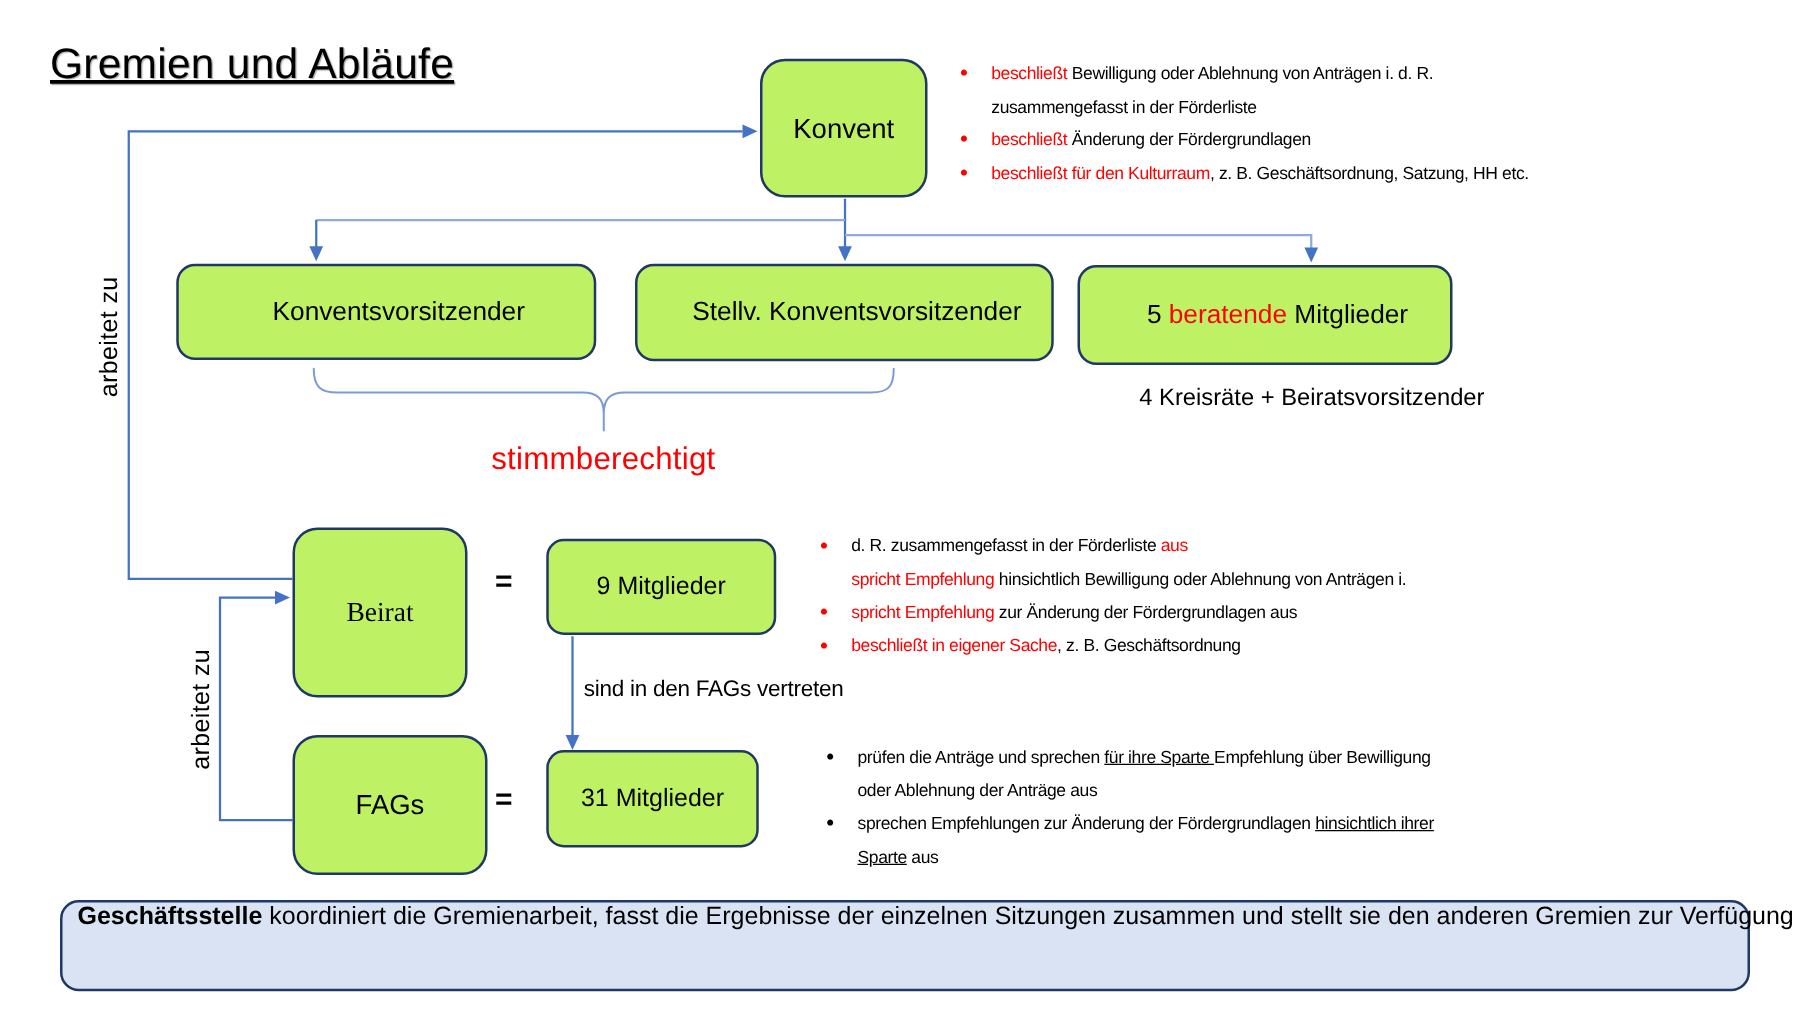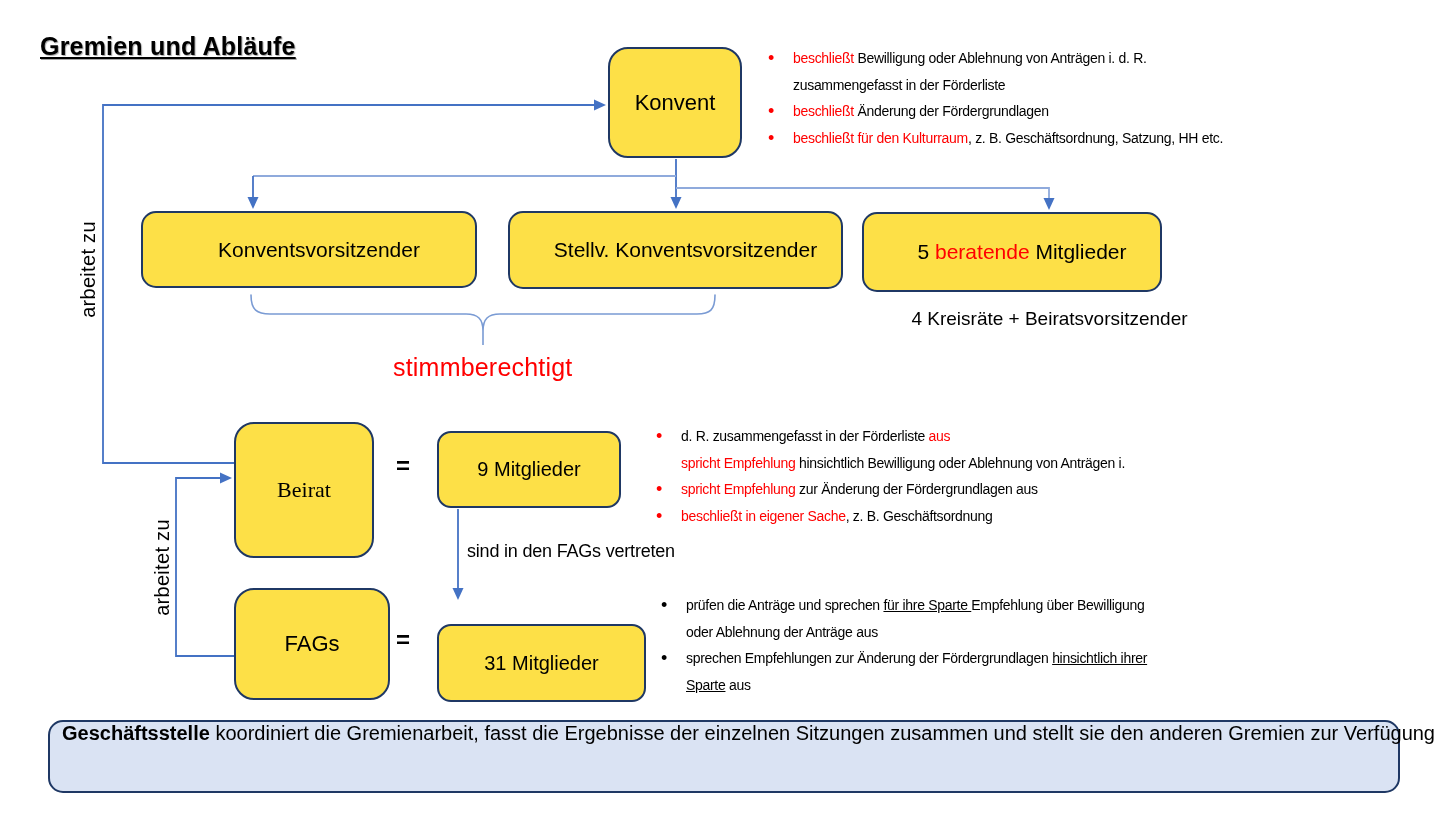--- a/index.html
+++ b/index.html
@@ -2,25 +2,25 @@
 <html><head>
 <meta charset="utf-8">
 <style>
   html,body{margin:0;padding:0;background:#fff;}
   .canvas{
     position:relative;width:1452px;height:816px;background:#ffffff;
     font-family:"Liberation Sans",sans-serif;color:#000;overflow:hidden;
   }
   .abs{position:absolute;}
   .page-title{
-    font-size:25px;font-weight:bold;text-decoration:underline;
+    font-size:34px;font-weight:normal;text-decoration:underline;
     text-shadow:1px 1px 1px rgba(0,0,0,0.35);letter-spacing:0.2px;
   }
   .node{
-    position:absolute;background:#fde047;border:2.4px solid #1f3864;
+    position:absolute;background:#bef264;border:2.4px solid #1f3864;
     display:flex;align-items:center;justify-content:center;
     font-size:21px;text-align:center;box-sizing:border-box;
   }
   .node.big{border-radius:20px;font-size:22px;}
   .node.wide{border-radius:15px;padding-left:20px;}
   .node.small{border-radius:14px;font-size:20px;}
   .caption{font-size:19px;text-align:center;}
   .red{color:#ff0000;}
   .bold{font-weight:bold;}
   .uline{text-decoration:underline;}
@@ -143,21 +143,21 @@
       <div><span class="red">beschließt in eigener Sache</span><span>, z. B. Geschäftsordnung</span></div>
     </li>
   </ul>
 
   <div class="abs sidelabel" style="left:467px;top:541px;">sind in den FAGs vertreten</div>
 
   <div class="node big" style="left:234px;top:588px;width:156px;height:112px;">
     <span>FAGs</span>
   </div>
   <div class="abs equals" style="left:396px;top:626px;">=</div>
-  <div class="node small" style="left:437px;top:600px;width:209px;height:78px;margin-top:24px;">
+  <div class="node small" style="left:437px;top:600px;width:170px;height:78px;">
     <span>31 Mitglieder</span>
   </div>
 
   <ul class="blist blackdots abs" style="left:655px;top:592px;width:780px;">
     <li>
       <div><span>prüfen die Anträge und sprechen </span><span class="uline">für ihre Sparte </span><span>Empfehlung über Bewilligung</span></div>
       <div><span>oder Ablehnung der Anträge aus</span></div>
     </li>
     <li>
       <div><span>sprechen Empfehlungen zur Änderung der Fördergrundlagen </span><span class="uline">hinsichtlich ihrer</span></div>

